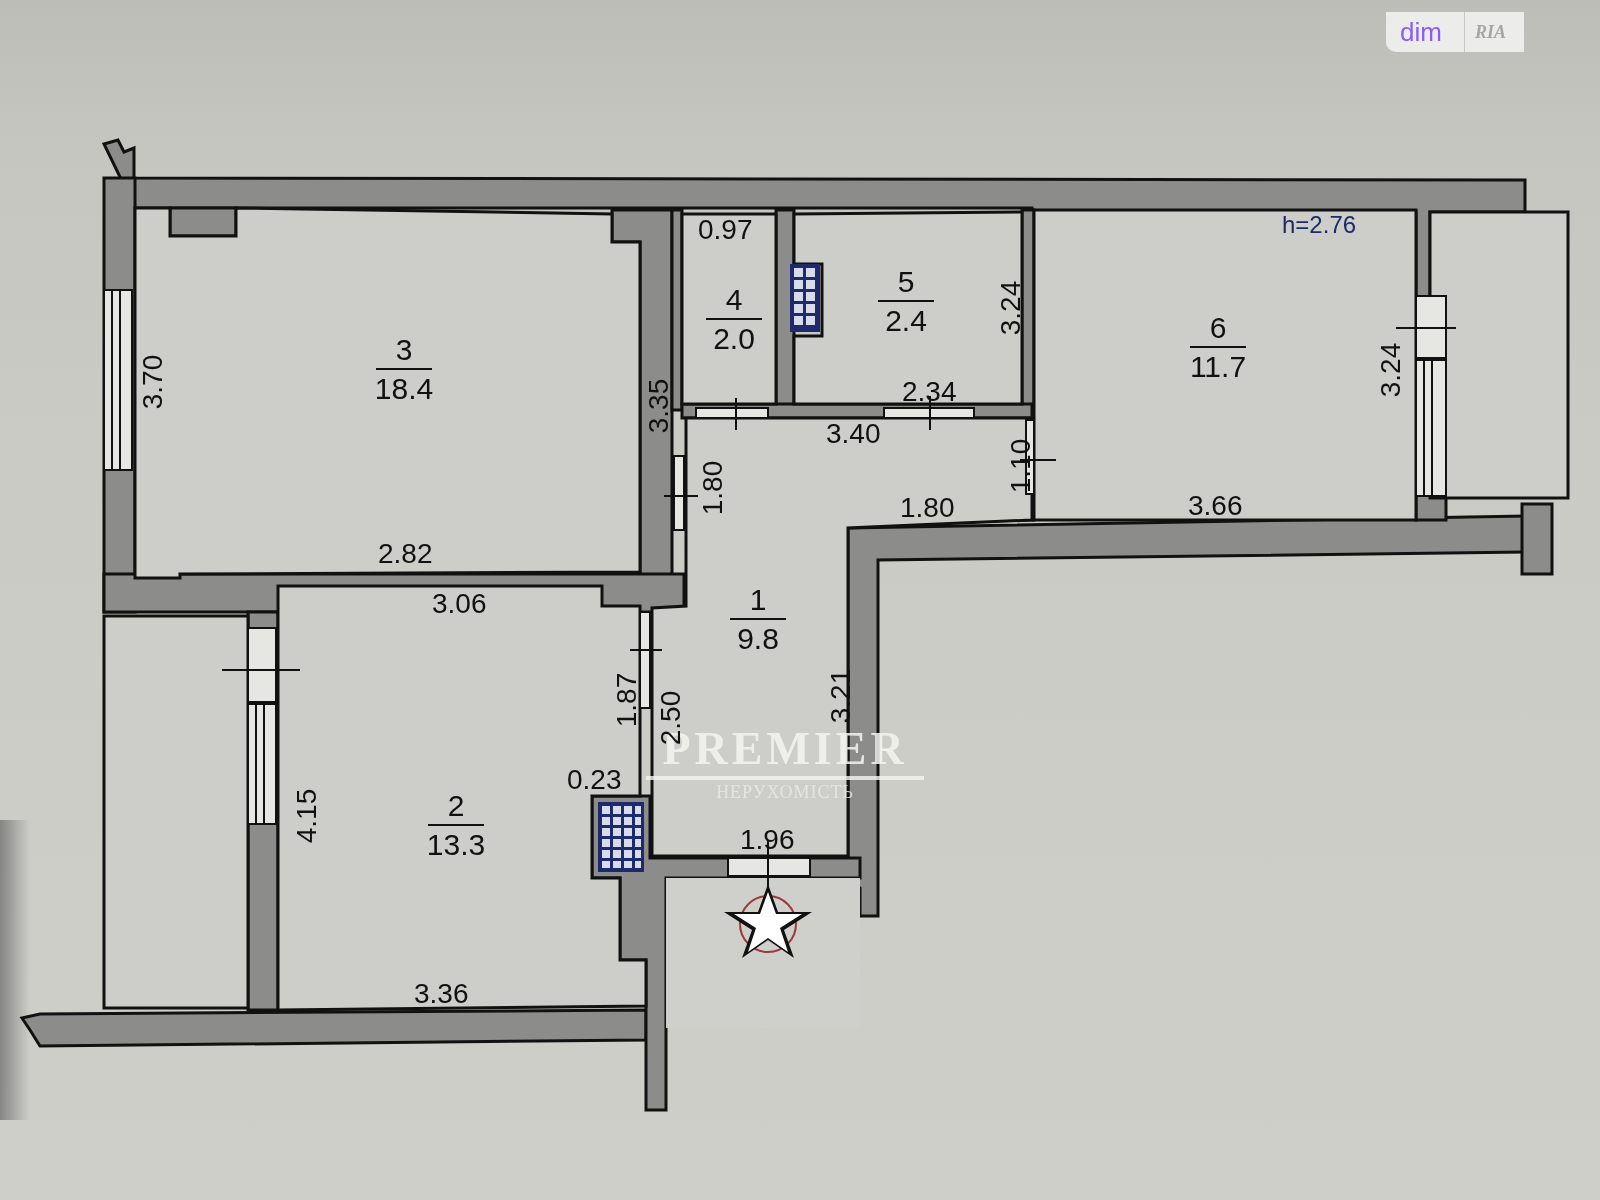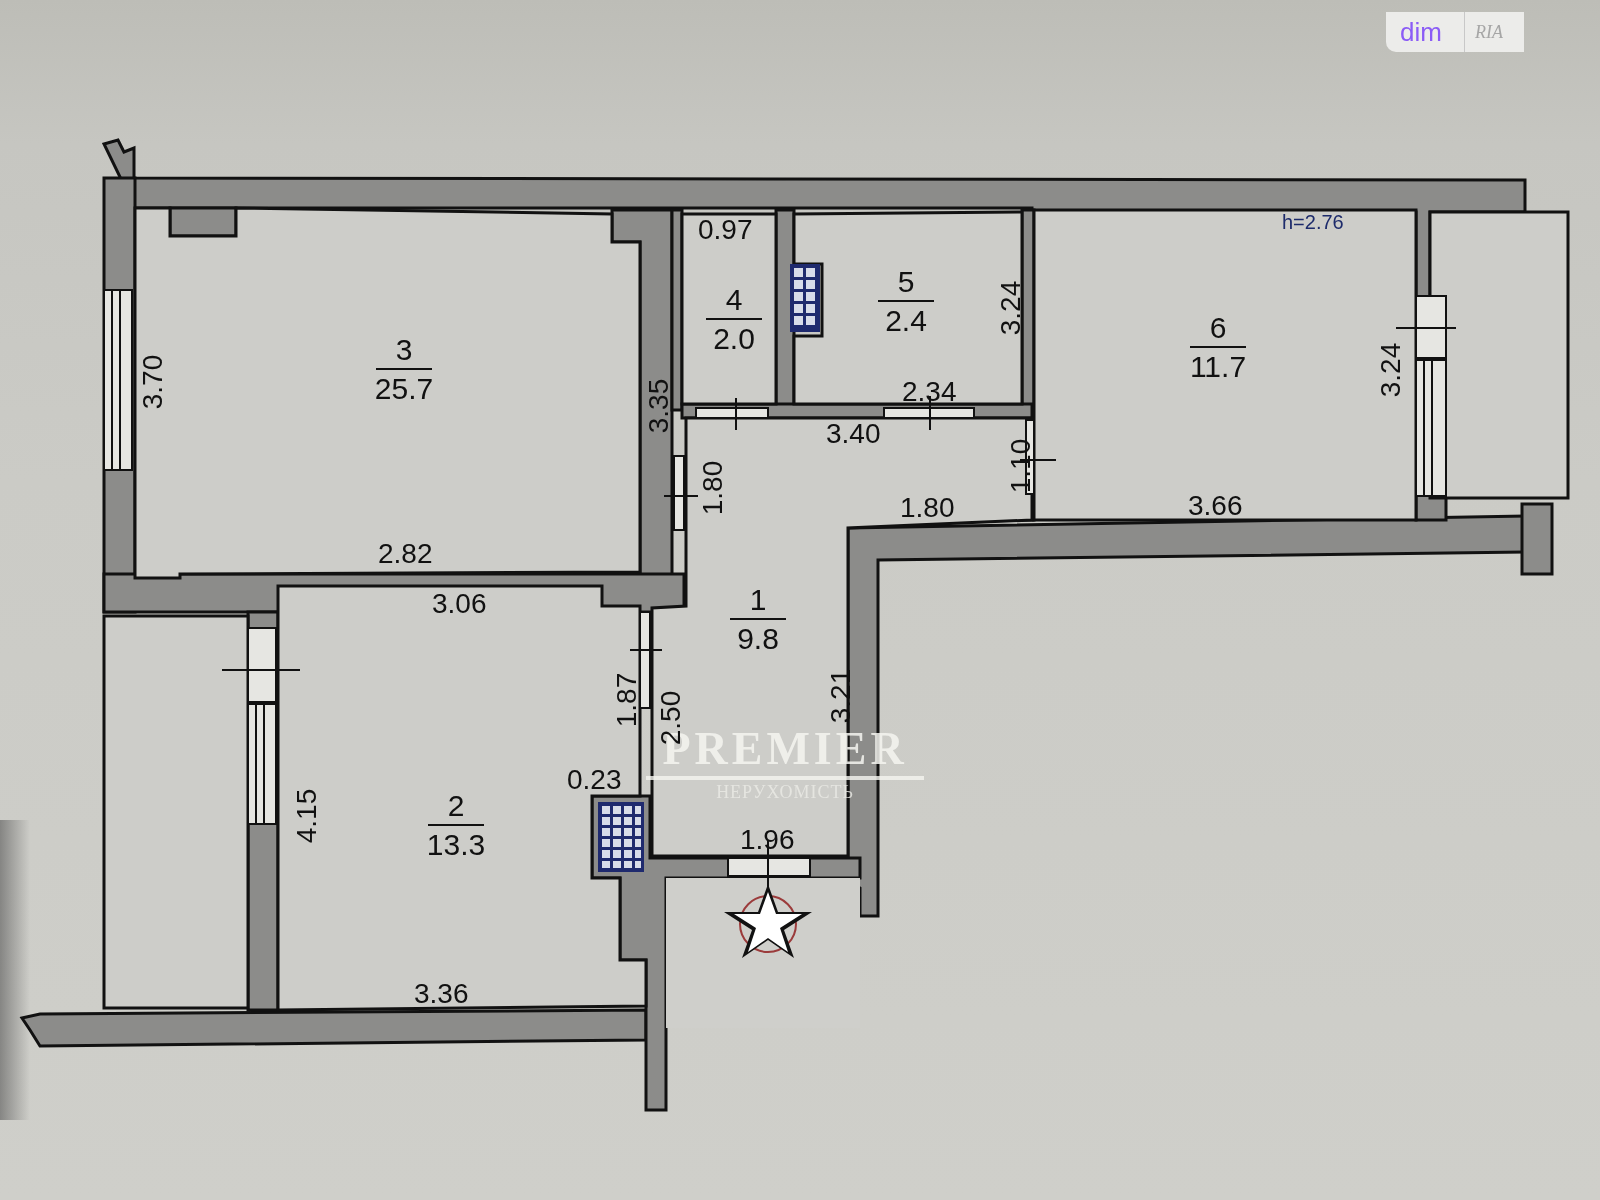--- a/index.html
+++ b/index.html
@@ -20,28 +20,28 @@
     font-family:"Liberation Sans", sans-serif;
   }
   .vert { transform:rotate(-90deg); transform-origin:center center; }
   .room-label {
     position:absolute; text-align:center; color:#111; font-size:30px; line-height:1.05;
     width:120px; margin-left:-60px;
   }
   .room-label .num { display:block; padding-bottom:2px; }
   .room-label .bar { display:block; width:56px; height:2px; background:#111; margin:0 auto 3px; }
   .room-label .area { display:block; }
-  .height-label { position:absolute; font-size:20px; color:#1d2b6b; }
+  .height-label { position:absolute; font-size:24px; color:#1d2b6b; }
   .logo {
     position:absolute; left:1386px; top:12px; width:138px; height:40px; background:#ececea;
     border-radius:0 0 0 10px; display:flex; align-items:center;
   }
   .logo .dim { font-size:26px; color:#8b5cf6; padding-left:14px; width:64px; }
   .logo .sep { width:1px; height:40px; background:#c8c8c8; }
-  .logo .ria { font-family:"Liberation Serif", serif; font-weight:normal; font-size:18px; color:#a6a6a6; padding-left:10px; font-style:italic; }
+  .logo .ria { font-family:"Liberation Serif", serif; font-weight:bold; font-size:18px; color:#a6a6a6; padding-left:10px; font-style:italic; }
   .watermark {
     position:absolute; left:640px; top:726px; width:290px; text-align:center; color:rgba(245,245,240,.85);
   }
   .watermark .brand { font-family:"Liberation Serif", serif; font-weight:bold; font-size:46px; letter-spacing:4px; line-height:1; }
   .watermark .line { height:4px; background:rgba(245,245,240,.8); margin:4px 6px 2px; }
   .watermark .sub { font-family:"Liberation Serif", serif; font-size:18px; letter-spacing:1px; color:rgba(235,235,230,.8); }
   .star-mark { position:absolute; left:716px; top:880px; width:104px; height:80px; }
 </style>
 </head>
 <body>
@@ -180,21 +180,21 @@
   <div class="brand">PREMIER</div>
   <div class="line"></div>
   <div class="sub">НЕРУХОМІСТЬ</div>
 </div>
 
 <div class="height-label" style="left:1282px;top:211px;">h=2.76</div>
 
 <div class="room-label" style="left:404px;top:334px;">
   <span class="num">3</span>
     <span class="bar"></span>
-    <span class="area">25.7</span>
+    <span class="area">18.4</span>
 </div>
 <div class="room-label" style="left:734px;top:284px;">
   <span class="num">4</span>
     <span class="bar"></span>
     <span class="area">2.0</span>
 </div>
 <div class="room-label" style="left:906px;top:266px;">
   <span class="num">5</span>
     <span class="bar"></span>
     <span class="area">2.4</span>

